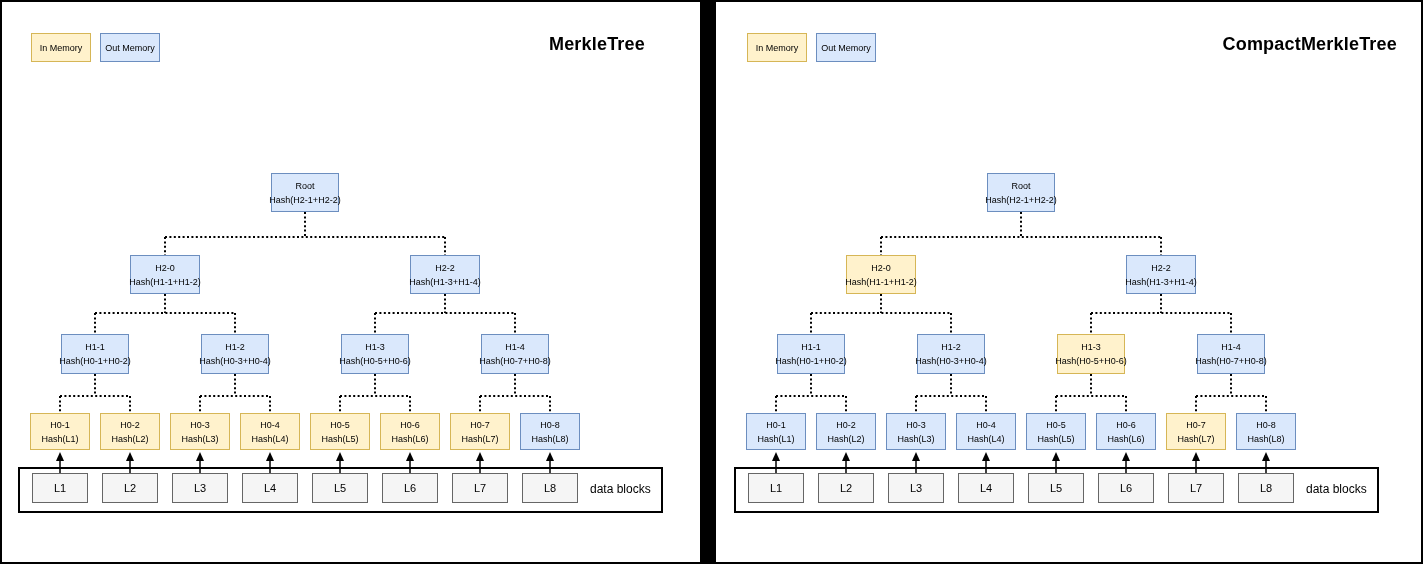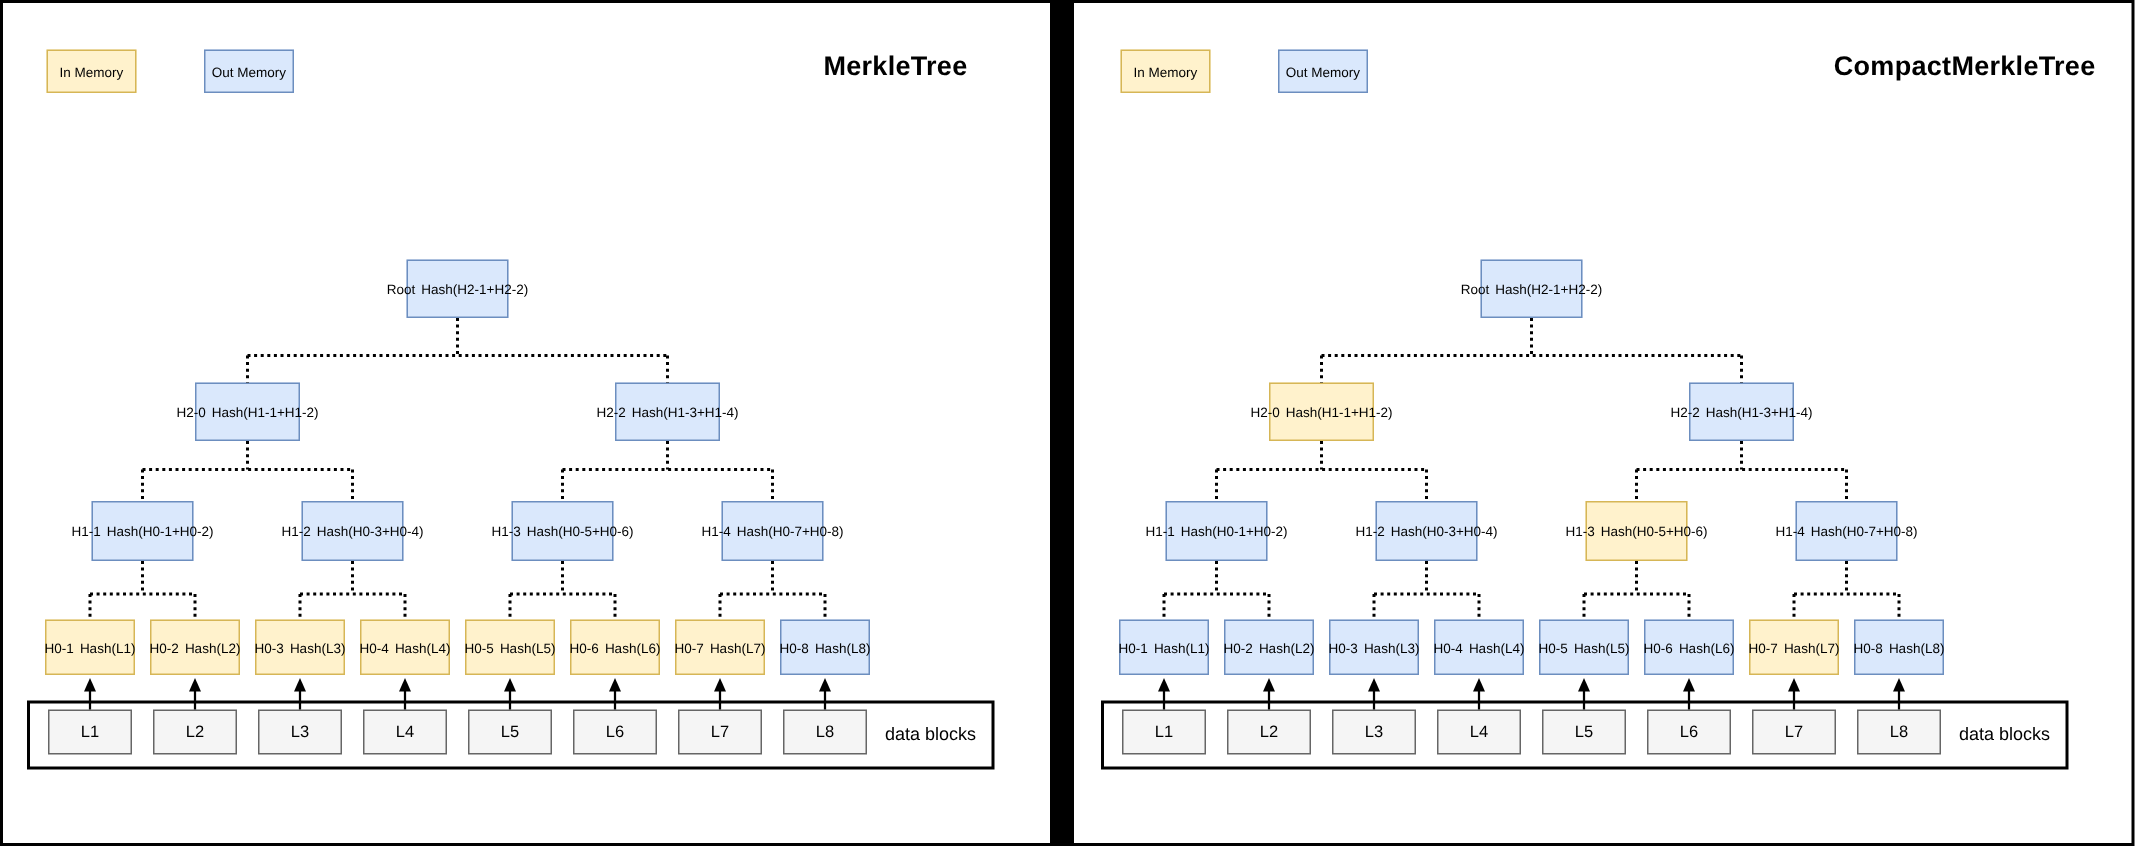--- a/index.html
+++ b/index.html
@@ -30,27 +30,27 @@
   #panel-1 .panel-title { right:26px; }
 
   .legend { position:absolute; left:0; top:0; }
   .legend-box {
     position:absolute; top:33px; width:60px; height:29px;
     box-sizing:border-box; border:1px solid;
     display:flex; align-items:center; justify-content:center;
     font-size:9px;
   }
   .legend-box.in  { left:31px;  background:var(--in-fill);  border-color:var(--in-border); }
-  .legend-box.out { left:100px; background:var(--out-fill); border-color:var(--out-border);margin-left:36px; }
+  .legend-box.out { left:100px; background:var(--out-fill); border-color:var(--out-border); }
 
   .tree { position:absolute; inset:0; }
 
   .node {
     position:absolute; box-sizing:border-box; border:1px solid;
-    display:flex; flex-direction:row; align-items:center; justify-content:center;
+    display:flex; flex-direction:column; align-items:center; justify-content:center;
     gap:4px; font-size:9px; line-height:10px; text-align:left; white-space:nowrap;
   }
   .node.in  { background:var(--in-fill);  border-color:var(--in-border); }
   .node.out { background:var(--out-fill); border-color:var(--out-border); }
 
   .blocks-container {
     position:absolute; box-sizing:border-box; border:2px solid #000;
     background:transparent;
   }
   .data-blocks-label {

